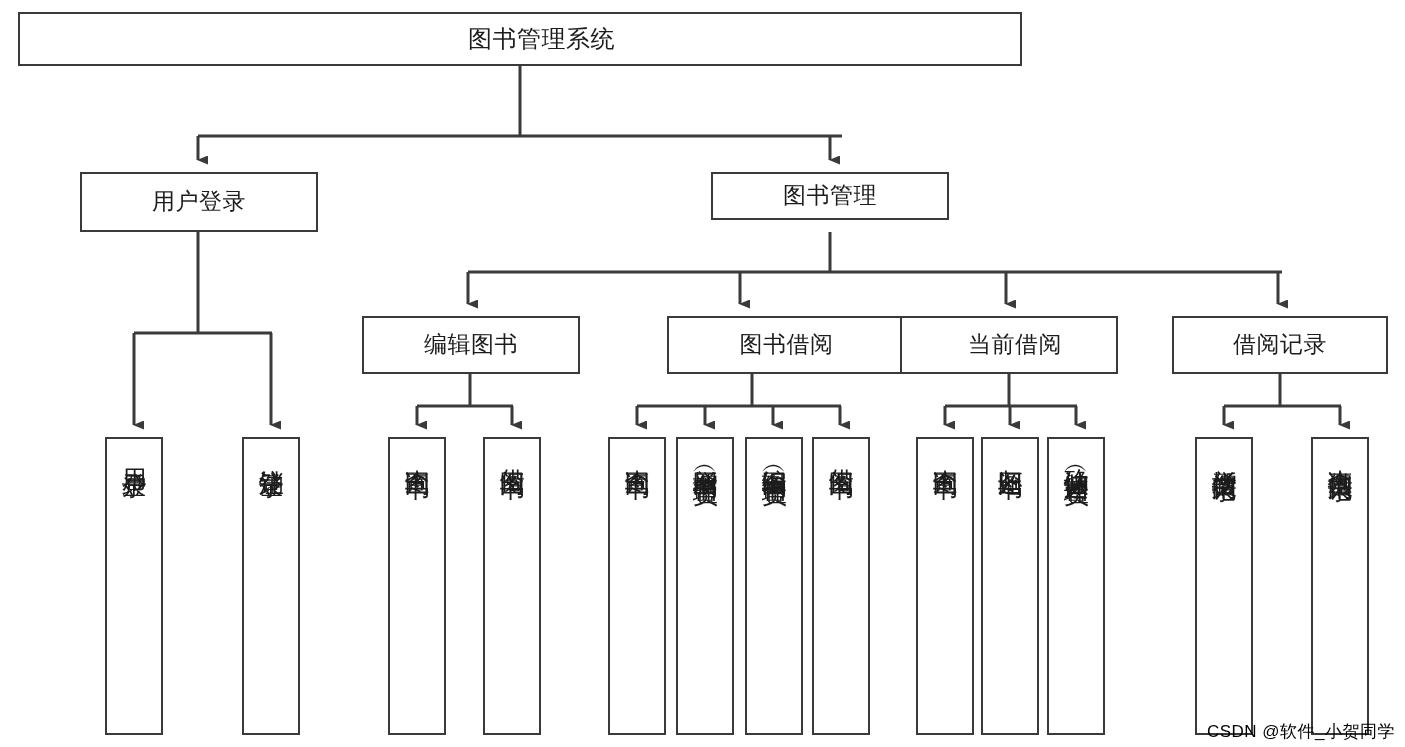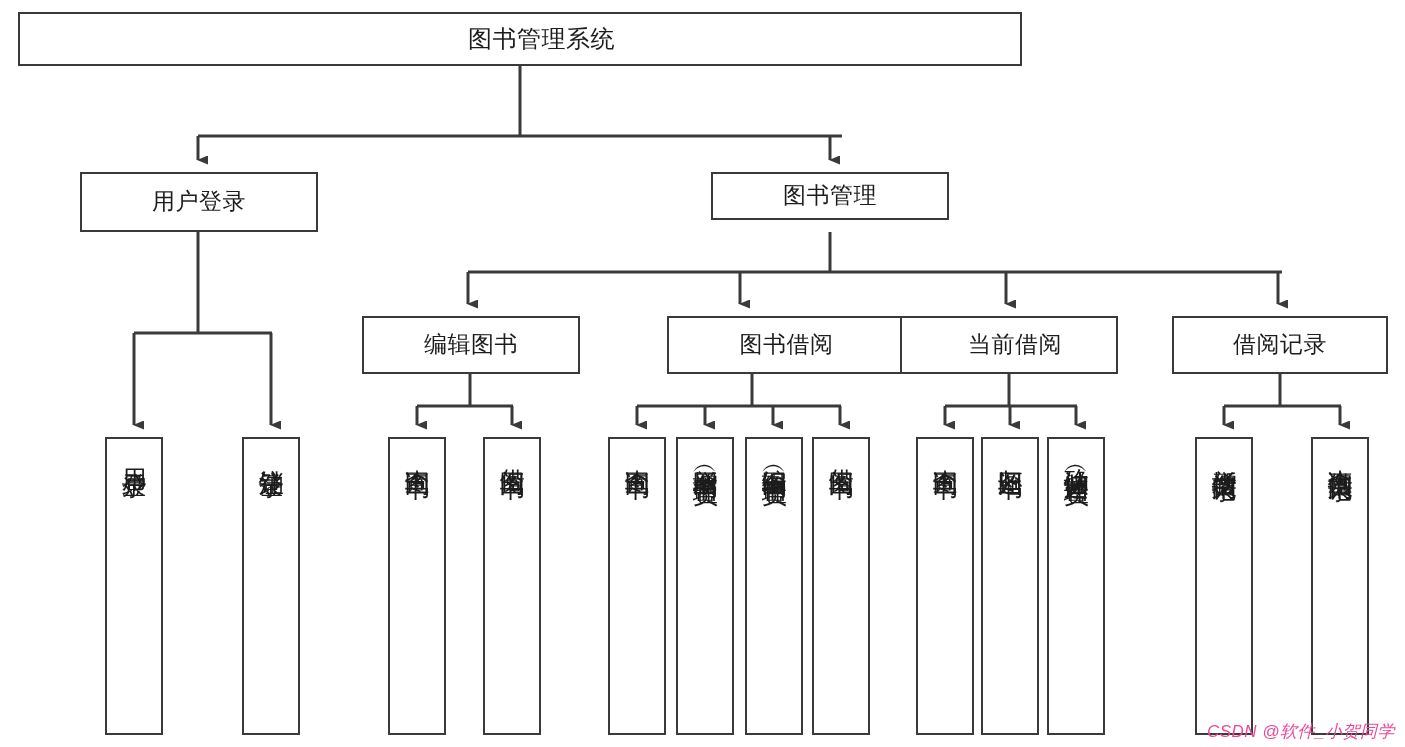--- a/index.html
+++ b/index.html
@@ -63,24 +63,23 @@
     line-height: 1.1;
     letter-spacing: 2px;
     white-space: nowrap;
     -webkit-writing-mode: vertical-rl;
   }
   #watermark {
     position: absolute;
     right: 10px;
     bottom: 4px;
     font-size: 17px;
-    color: #ec4899;
+    color: #000000;
     letter-spacing: 0.5px;
     white-space: nowrap;
-    font-style: italic;
   }
 </style>
 </head>
 <body>
 
 <div id="diagram-root">
 
   <svg id="edges-layer" viewBox="0 0 1405 747" width="1405" height="747" xmlns="http://www.w3.org/2000/svg">
     <defs>
       <marker id="arrowhead" markerWidth="9" markerHeight="11" refX="4.5" refY="10" orient="auto" markerUnits="userSpaceOnUse">

